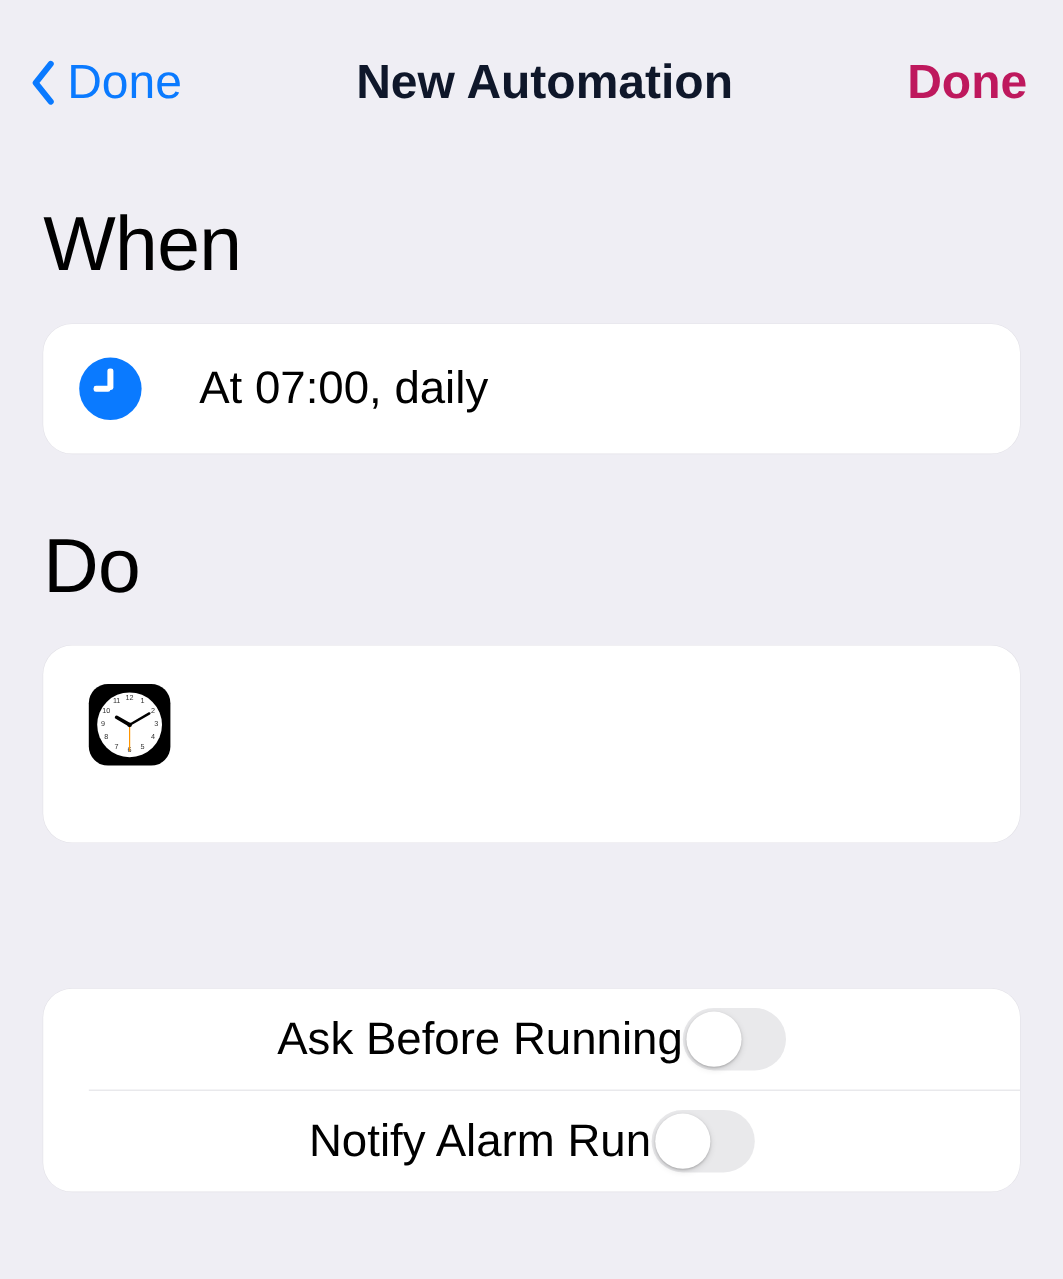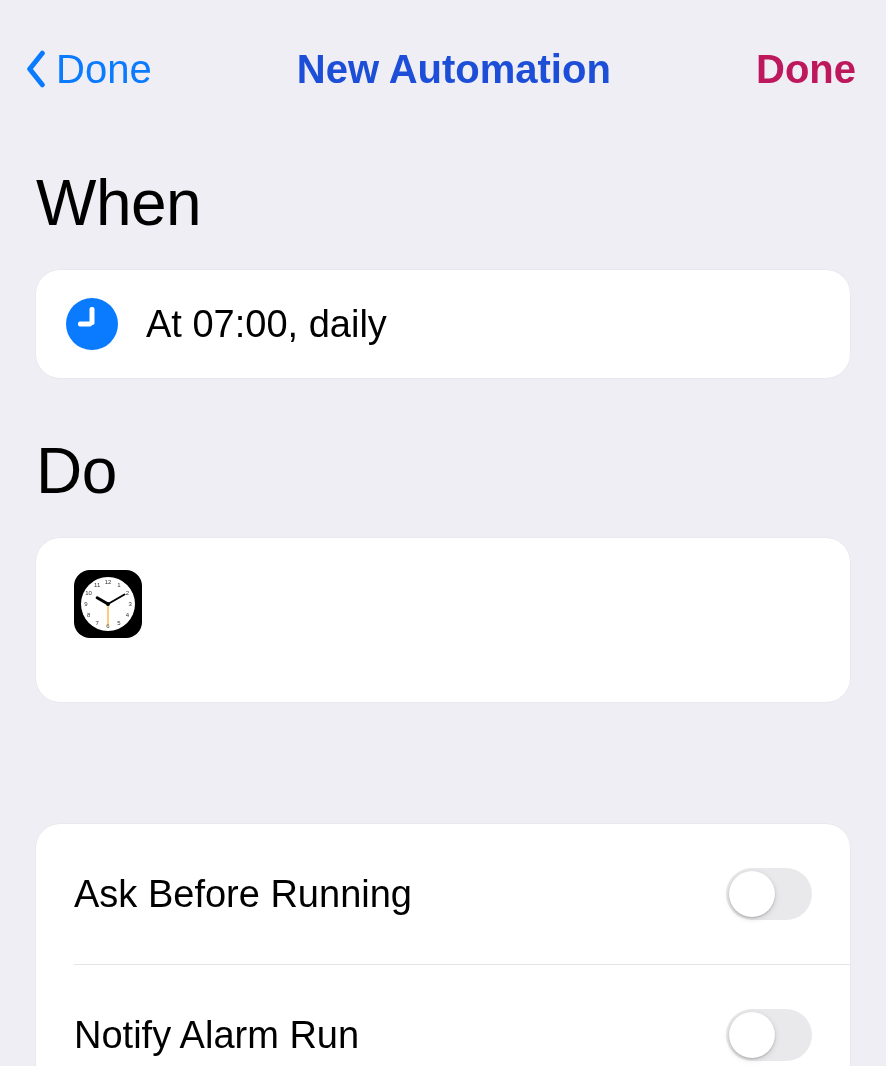--- a/index.html
+++ b/index.html
@@ -32,21 +32,21 @@
   }
   .chevron svg { width: 22px; height: 38px; }
   .nav-back-label {
     font-size: 40px;
     font-weight: 400;
     color: #0a7aff;
   }
   .nav-title {
     font-size: 40px;
     font-weight: 600;
-    color: #1d4ed8;
+    color: #0f172a;
   }
   .nav-done {
     font-size: 40px;
     font-weight: 600;
     color: #be185d;
   }
 
   .content { padding: 0 36px; }
 
   .section-header {
@@ -60,21 +60,21 @@
   .card {
     background: #ffffff;
     border-radius: 24px;
     box-shadow: 0 0 0 0.5px rgba(0,0,0,0.05);
   }
 
   
   .when-row {
     display: flex;
     align-items: center;
-    gap: 28px;
+    gap: 48px;
     padding: 28px 30px;
   }
   .clock-icon-blue {
     width: 52px; height: 52px;
     border-radius: 50%;
     background: #0a7aff;
     position: relative;
     flex-shrink: 0;
   }
   .clock-icon-blue::before,
@@ -132,22 +132,22 @@
     width:4px; height:4px; border-radius:50%;
     background:#000; transform:translate(-50%,-50%);
   }
   .do-title { font-size: 40px; font-weight: 600; }
 
   
   .settings-card { margin-top: 122px; }
   .settings-row {
     display: flex;
     align-items: center;
-    justify-content: space-between;
-    padding: 44px 38px;
+    justify-content: center;
+    padding: 16px 38px;
   }
   .settings-divider {
     height: 1px;
     background: #e4e4e8;
     margin-left: 38px;
   }
   .row-label { font-size: 38px; }
 
   
   .toggle {

